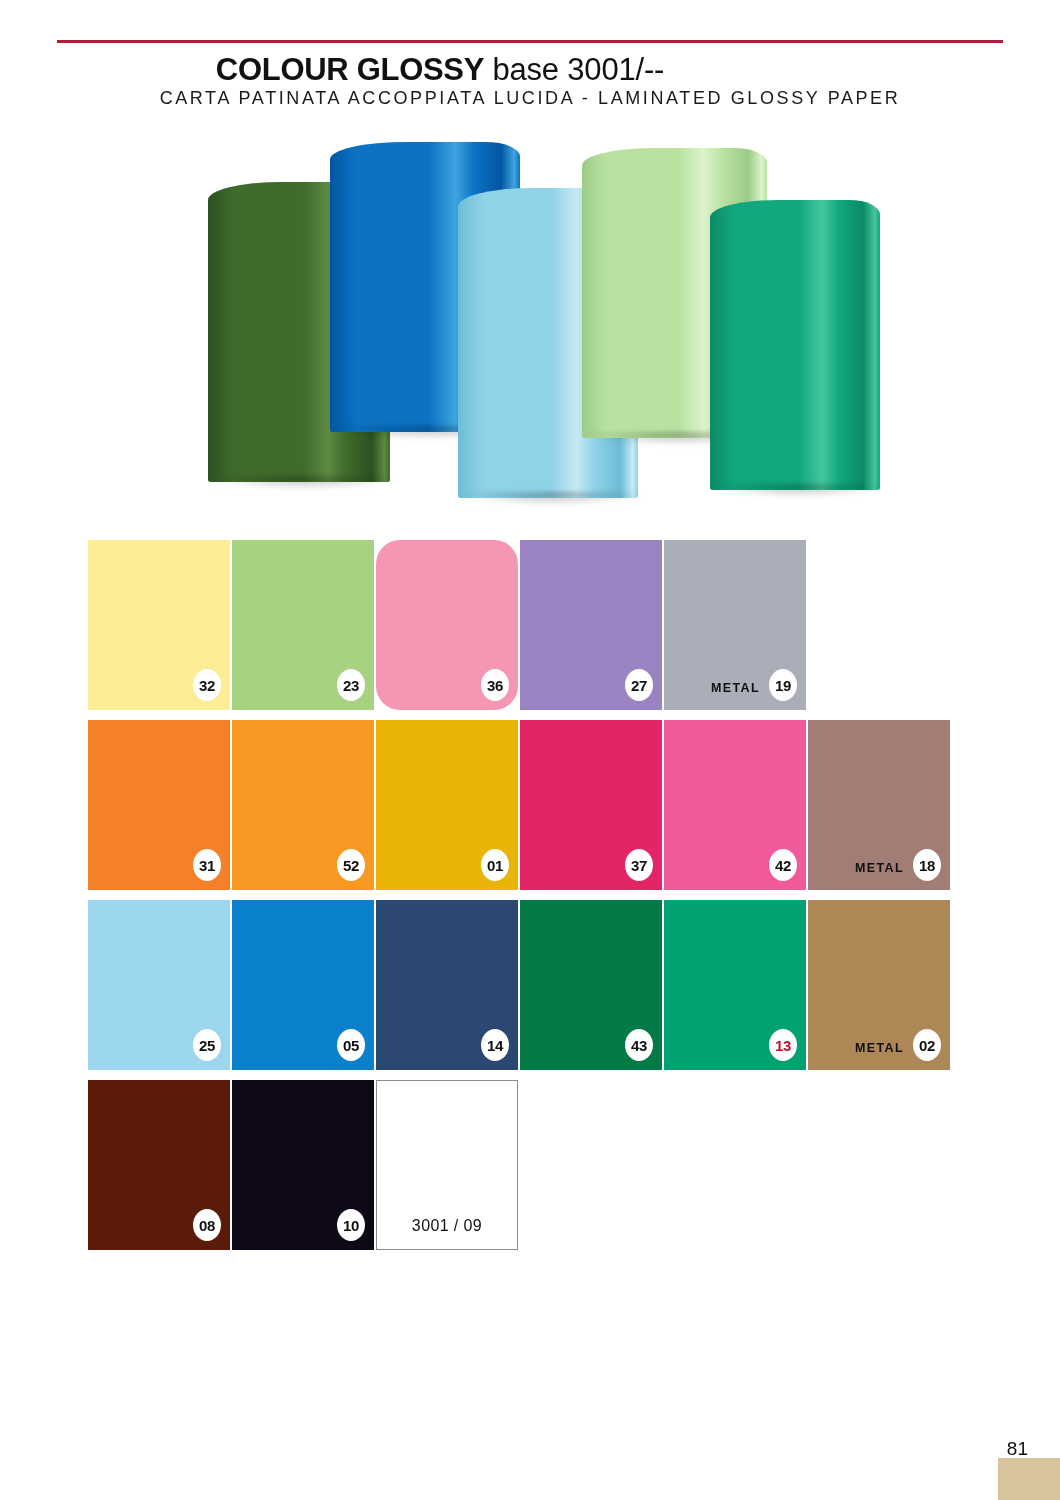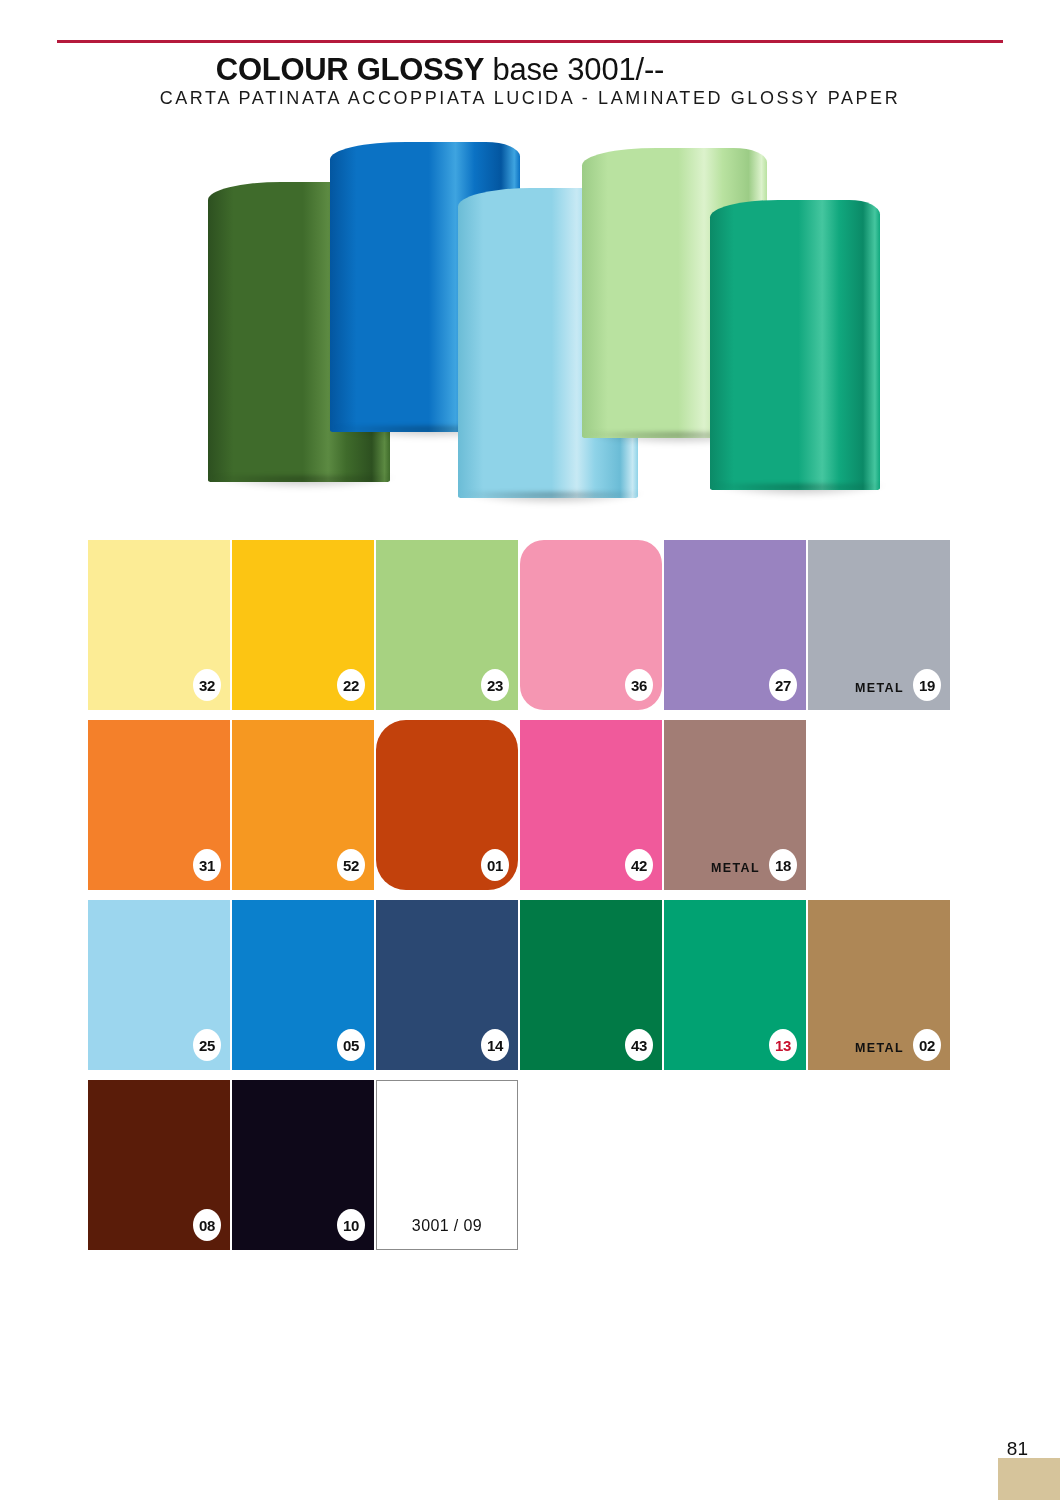--- a/index.html
+++ b/index.html
@@ -182,23 +182,20 @@
     <div class="sheet" style="left: 520px; top: 70px; width: 170px; height: 290px; background: linear-gradient(90deg, rgb(11, 138, 103) 0%, rgb(17, 168, 126) 14%, rgb(17, 168, 126) 52%, rgb(69, 198, 159) 66%, rgb(17, 168, 126) 76%, rgb(11, 138, 103) 90%, rgb(69, 198, 159) 97%, rgb(17, 168, 126) 100%); border-radius: 40% 18% 4px 4px / 6% 5% 2px 2px;">
       <div class="shadow-under"></div>
     </div>
   </div>
 
 <div class="grid">
     <div class="grid-row">
       <div class="swatch" style="background: rgb(252, 236, 149);">
         <div class="badge">32</div>
       </div>
-      <div class="swatch" style="background: rgb(252, 197, 19);">
-        <div class="badge">22</div>
-      </div>
       <div class="swatch" style="background: rgb(167, 210, 129);">
         <div class="badge">23</div>
       </div>
       <div class="swatch" style="background: rgb(245, 150, 178); border-radius: 24px;">
         <div class="badge">36</div>
       </div>
       <div class="swatch" style="background: rgb(153, 131, 192);">
         <div class="badge">27</div>
       </div>
       <div class="swatch" style="background: rgb(169, 174, 184);">
@@ -206,22 +203,25 @@
         <div class="badge">19</div>
       </div>
     </div>
     <div class="grid-row">
       <div class="swatch" style="background: rgb(244, 128, 42);">
         <div class="badge">31</div>
       </div>
       <div class="swatch" style="background: rgb(246, 152, 33);">
         <div class="badge">52</div>
       </div>
-      <div class="swatch" style="background: #c2410c; border-radius: 30px;">
+      <div class="swatch" style="background: #eab308;">
         <div class="badge">01</div>
+      </div>
+      <div class="swatch" style="background: rgb(227, 36, 101);">
+        <div class="badge">37</div>
       </div>
       <div class="swatch" style="background: rgb(240, 90, 155);">
         <div class="badge">42</div>
       </div>
       <div class="swatch" style="background: rgb(162, 125, 117);">
         <div class="metal-label">METAL</div>
         <div class="badge">18</div>
       </div>
     </div>
     <div class="grid-row">

